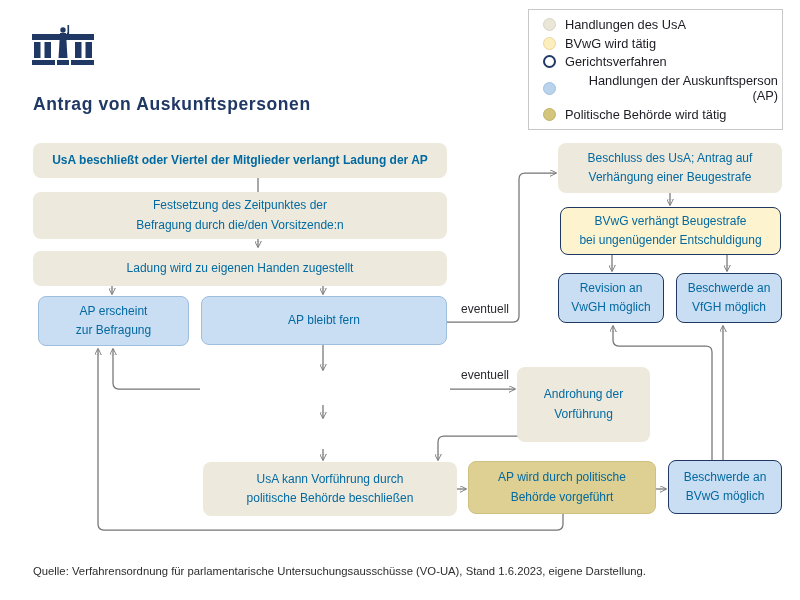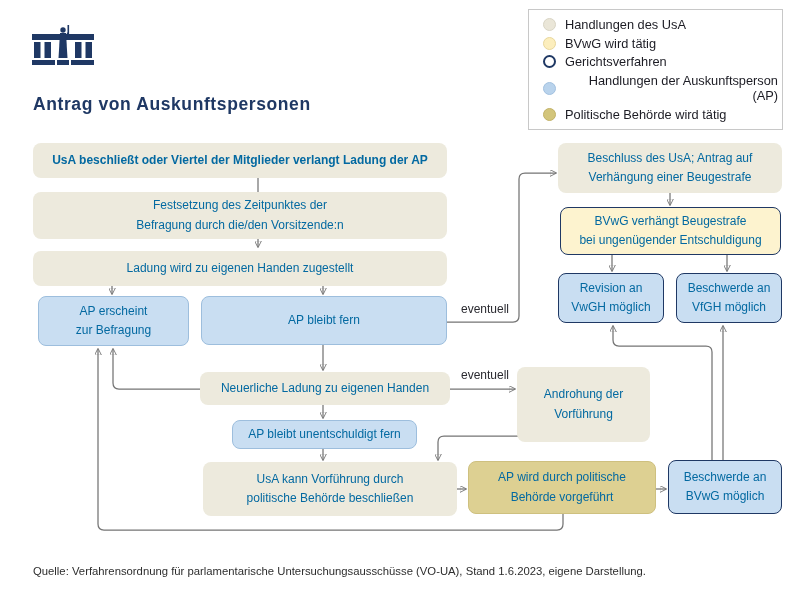--- a/index.html
+++ b/index.html
@@ -123,24 +123,22 @@
 zur Befragung</div>
   <div class="bx blue" style="left:201px;top:296px;width:246px;height:49px;">AP bleibt fern</div>
   <div class="bx beige" style="left:558px;top:143px;width:224px;height:50px;">Beschluss des UsA; Antrag auf
 Verhängung einer Beugestrafe</div>
   <div class="bx yellow" style="left:560px;top:207px;width:221px;height:48px;">BVwG verhängt Beugestrafe
 bei ungenügender Entschuldigung</div>
   <div class="bx blue-strong" style="left:558px;top:273px;width:106px;height:50px;">Revision an
 VwGH möglich</div>
   <div class="bx blue-strong" style="left:676px;top:273px;width:106px;height:50px;">Beschwerde an
 VfGH möglich</div>
-  <div class="bx beige" style="left:200px;top:372px;width:250px;height:33px;">Neuerliche Ladung zu eigenen Handen</div>
   <div class="bx beige" style="left:517px;top:367px;width:133px;height:75px;">Androhung der
 Vorführung</div>
-  <div class="bx blue" style="left:232px;top:420px;width:185px;height:29px;">AP bleibt unentschuldigt fern</div>
   <div class="bx beige" style="left:203px;top:462px;width:254px;height:54px;">UsA kann Vorführung durch
 politische Behörde beschließen</div>
   <div class="bx olive" style="left:468px;top:461px;width:188px;height:53px;">AP wird durch politische
 Behörde vorgeführt</div>
   <div class="bx blue-strong" style="left:668px;top:460px;width:114px;height:54px;">Beschwerde an
 BVwG möglich</div>
 
   <div class="evt" style="left:452px;top:302px;">eventuell</div>
   <div class="evt" style="left:452px;top:368px;">eventuell</div>
 

